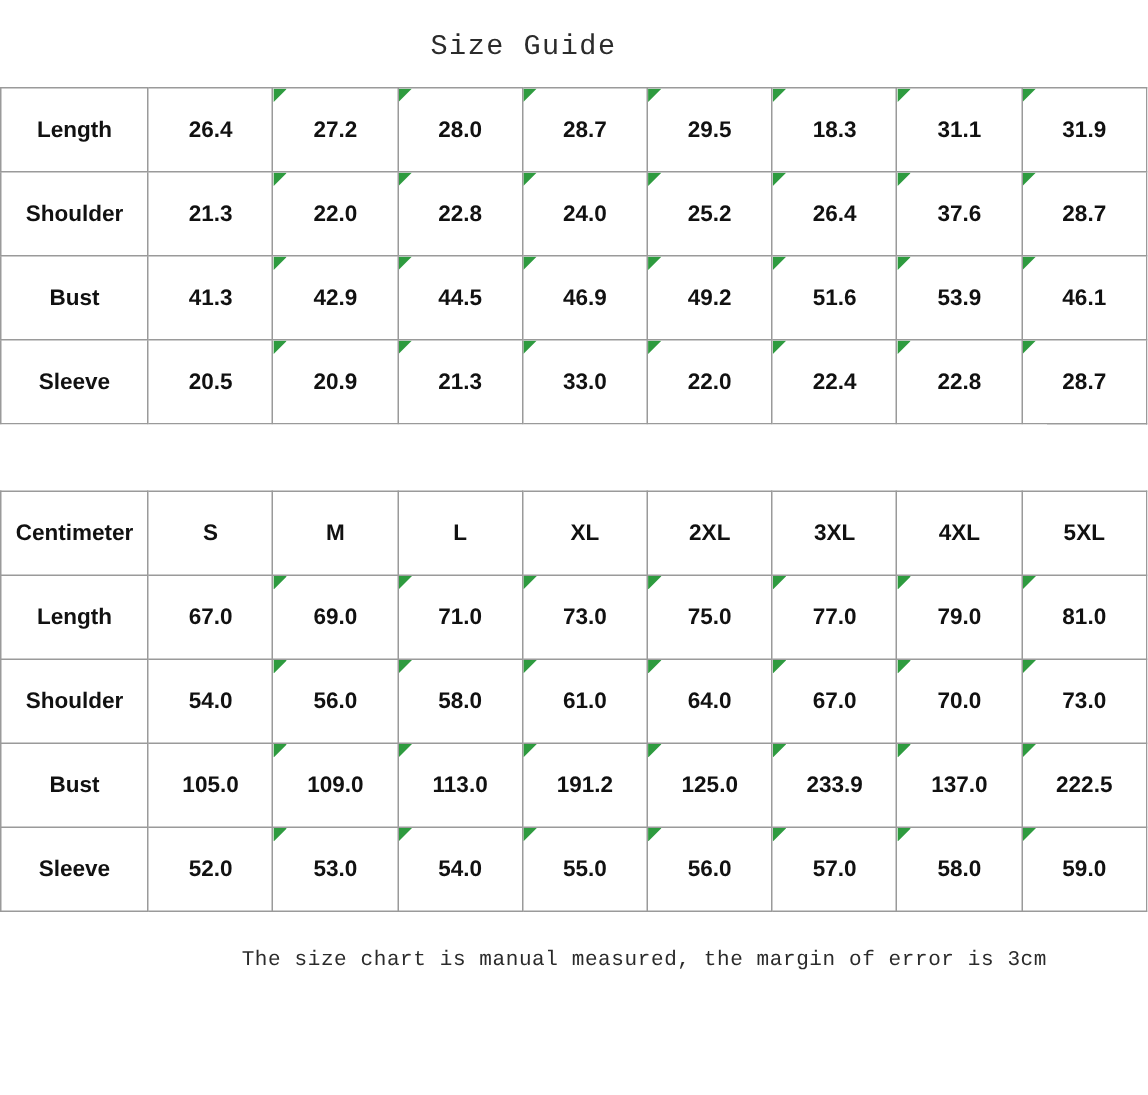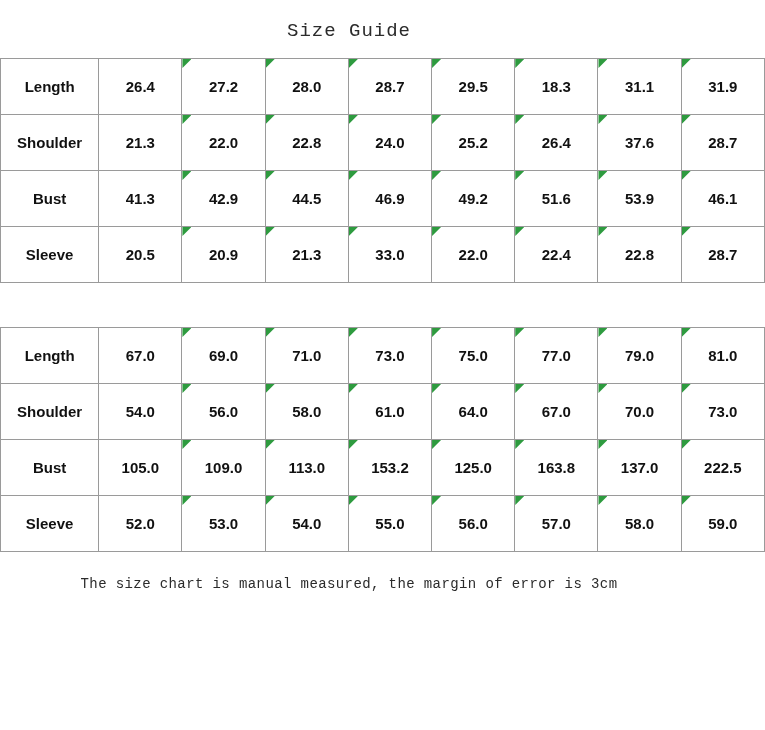--- a/index.html
+++ b/index.html
@@ -62,21 +62,21 @@
   }
   
   table.size-table col.c0 { width: 98px; }
   table.size-table col.cN { width: 83px; }
 
   .gap {
     height: 44px;
     background: #ffffff;
   }
   .footer-note {
-    text-align: center;
+    text-align: right;
     font-family: "Liberation Mono", monospace;
     font-size: 14px;
     color: #2b2b2b;
     padding-top: 24px;
     letter-spacing: 0.4px;
   }
   
   .tick {
     position: absolute;
     width: 9px;
@@ -333,20 +333,31 @@
         <col class="cN">
         <col class="cN">
         <col class="cN">
         <col class="cN">
         <col class="cN">
         <col class="cN">
         <col class="cN">
         <col class="cN">
     </colgroup>
     <tbody>
+      <tr>
+        <td class="head-label">Centimeter</td>
+        <td class="head-label">S</td>
+        <td class="head-label">M</td>
+        <td class="head-label">L</td>
+        <td class="head-label">XL</td>
+        <td class="head-label">2XL</td>
+        <td class="head-label">3XL</td>
+        <td class="head-label">4XL</td>
+        <td class="head-label">5XL</td>
+      </tr>
 
       <tr>
         <td class="head-label">Length</td>
         <td class="val">
             <div class="cellwrap">
               <span>67.0</span>
             </div>
           </td>
         <td class="val">
             <div class="cellwrap">
@@ -458,33 +469,33 @@
           </td>
         <td class="val">
             <div class="cellwrap">
               <span class="tick"></span>
               <span>113.0</span>
             </div>
           </td>
         <td class="val">
             <div class="cellwrap">
               <span class="tick"></span>
-              <span>153.2</span>
+              <span>191.2</span>
             </div>
           </td>
         <td class="val">
             <div class="cellwrap">
               <span class="tick"></span>
               <span>125.0</span>
             </div>
           </td>
         <td class="val">
             <div class="cellwrap">
               <span class="tick"></span>
-              <span>163.8</span>
+              <span>233.9</span>
             </div>
           </td>
         <td class="val">
             <div class="cellwrap">
               <span class="tick"></span>
               <span>137.0</span>
             </div>
           </td>
         <td class="val">
             <div class="cellwrap">

